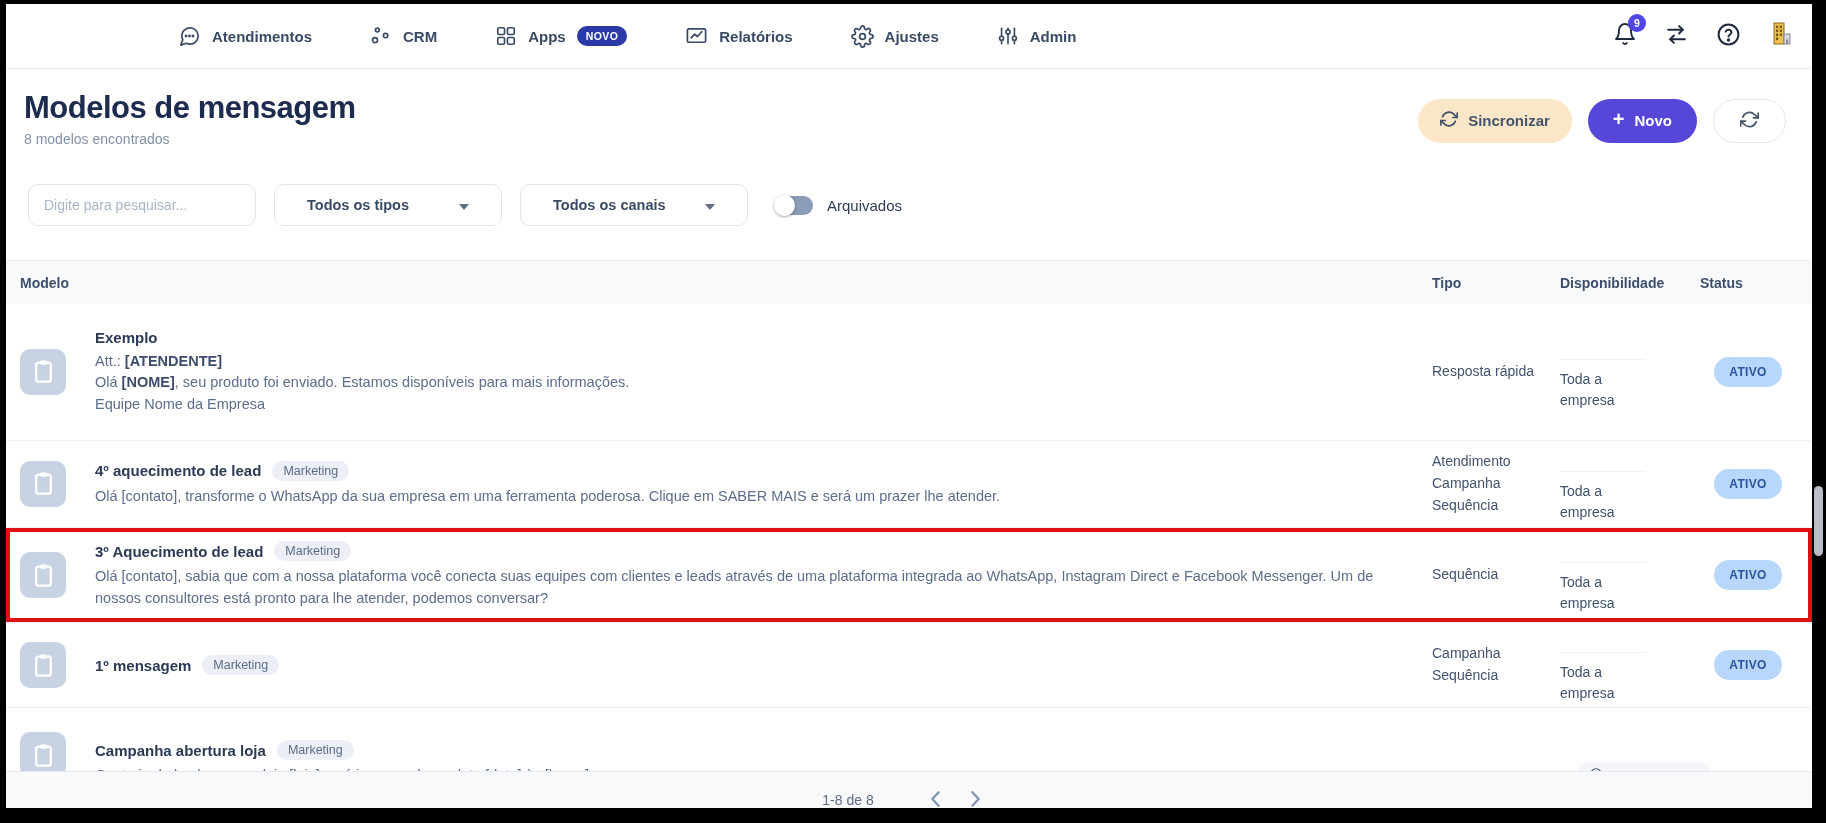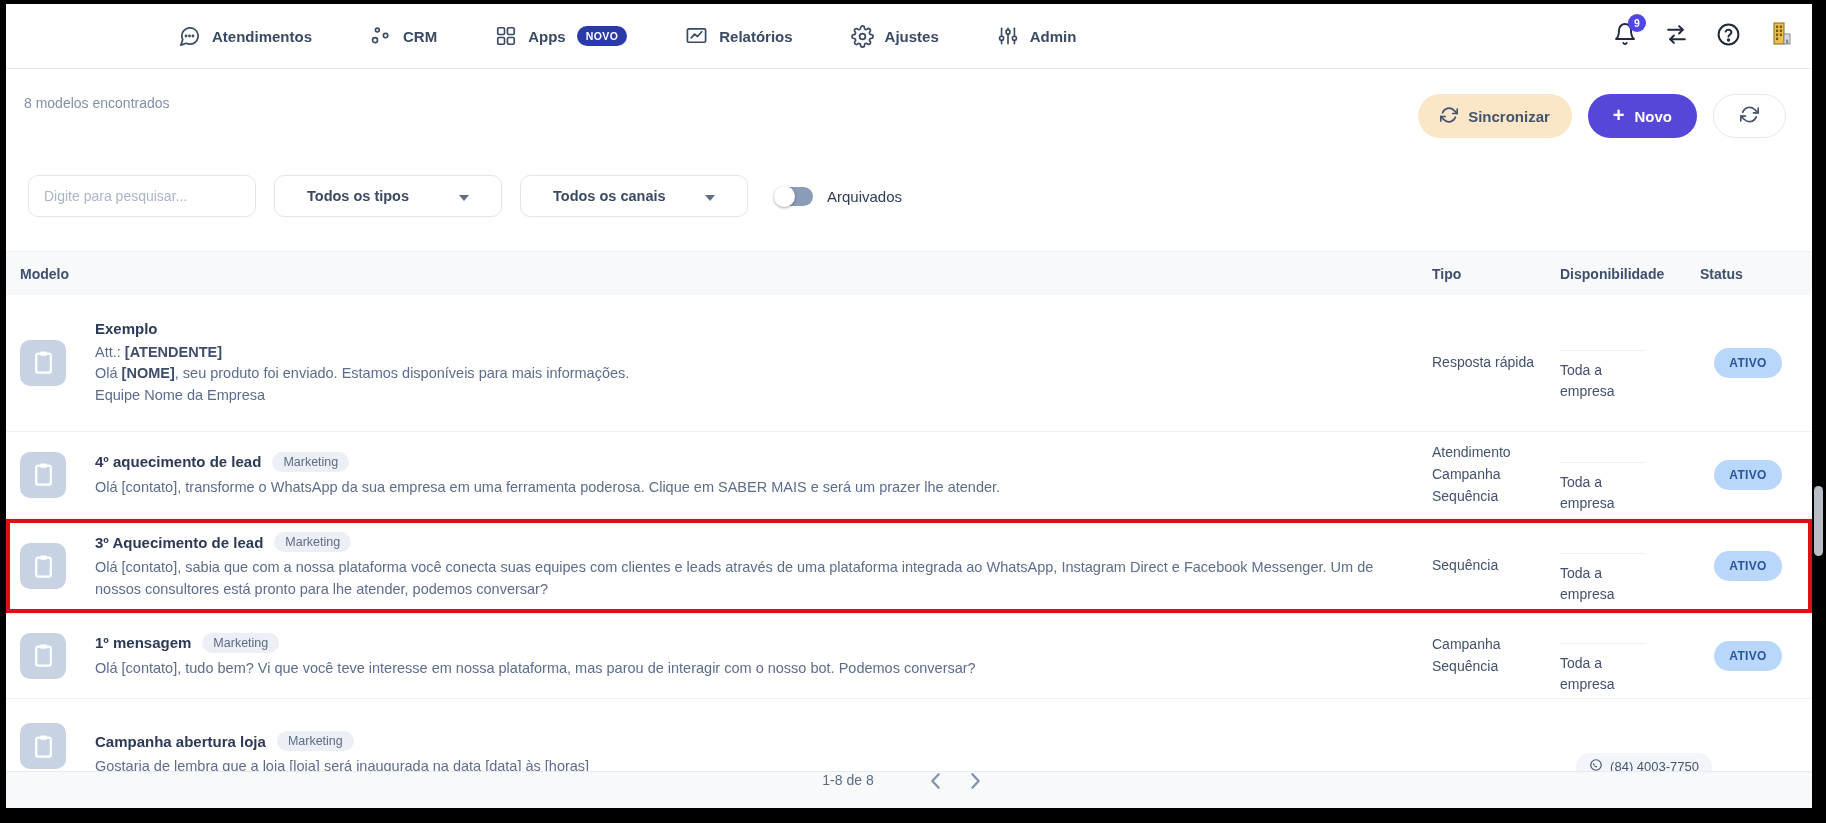--- a/index.html
+++ b/index.html
@@ -79,21 +79,21 @@
     font-size:14px; color:#42526d; line-height:1.5; }
   .status-pill { width:68px; height:30px; border-radius:16px; background:#b9d7fb; color:#2b549c;
     font-size:12px; font-weight:700; letter-spacing:.3px; margin-left:14px;
     display:flex; align-items:center; justify-content:center; }
   .red-box { position:absolute; inset:0; border:4px solid #dd1111; pointer-events:none; z-index:4; }
   .phone-pill { position:absolute; right:100px; top:54px; height:27px; background:#f2f6fa;
     border-radius:14px; display:flex; align-items:center; gap:7px; padding:0 13px;
     font-size:13px; color:#44546b; z-index:1; white-space:nowrap; }
   
   .pagebar { position:absolute; bottom:0; left:0; right:0; height:37px; background:#f7f9fb;
-    border-top:1px solid #e7eaf0; display:flex; align-items:flex-start; justify-content:center;
+    border-top:1px solid #e7eaf0; display:flex; align-items:flex-end; justify-content:center;
     font-size:14px; color:#5c6c84; z-index:6; }
   .pg-label { margin-right:42px; }
   .chev { width:40px; display:flex; justify-content:center; cursor:pointer; }
   
   .scroll-thumb { position:absolute; right:3px; top:486px; width:9px; height:70px;
     background:#b9bdc4; border-radius:5px; z-index:10; }
 </style>
 </head>
 <body>
 
@@ -209,20 +209,21 @@
               <rect x="16" y="13" width="6" height="10" fill="#d7dbe0" stroke="#858b94"></rect>
               <rect x="18" y="18.5" width="2.2" height="4.5" fill="#858b94"></rect>
             </svg>
         </span>
       </div>
     </div>
   </header>
 
   <div class="page-head">
     <div>
+      <h1 class="page-title">Modelos de mensagem</h1>
       <div class="subtitle">8 modelos encontrados</div>
     </div>
     <div class="head-actions">
       <button class="btn btn-sync">
         <span>
           <svg width="18" height="18" viewBox="0 0 24 24" fill="none" stroke="#44546b" stroke-width="2.3" stroke-linecap="round" stroke-linejoin="round">
               <polyline points="23 4 23 10 17 10"></polyline>
               <polyline points="1 20 1 14 7 14"></polyline>
               <path d="M3.51 9a9 9 0 0 1 14.85-3.36L23 10M1 14l4.64 4.36A9 9 0 0 0 20.49 15"></path>
             </svg>
@@ -373,21 +374,20 @@
           <svg width="27" height="27" viewBox="0 0 24 24" fill="none" stroke="#fff" stroke-width="2">
               <rect x="5.5" y="4" width="13" height="17" rx="2"></rect>
               <rect x="9" y="2.2" width="6" height="3.8" rx="1" fill="#fff" stroke="none"></rect>
             </svg>
         </div>
         <div class="mtext">
           <div class="mtitle">
             <span>1º mensagem</span>
             <span class="mbadge">Marketing</span>
           </div>
-          <div class="mbody">Olá [contato], tudo bem? Vi que você teve interesse em nossa plataforma, mas parou de interagir com o nosso bot. Podemos conversar?</div>
         </div>
       </div>
       <div class="col-tipo tipo-cell">
         <div>Campanha</div>
           <div>Sequência</div>
       </div>
       <div class="col-disp">
           <div class="disp-box">Toda a empresa</div>
         </div>
       <div class="col-status">

